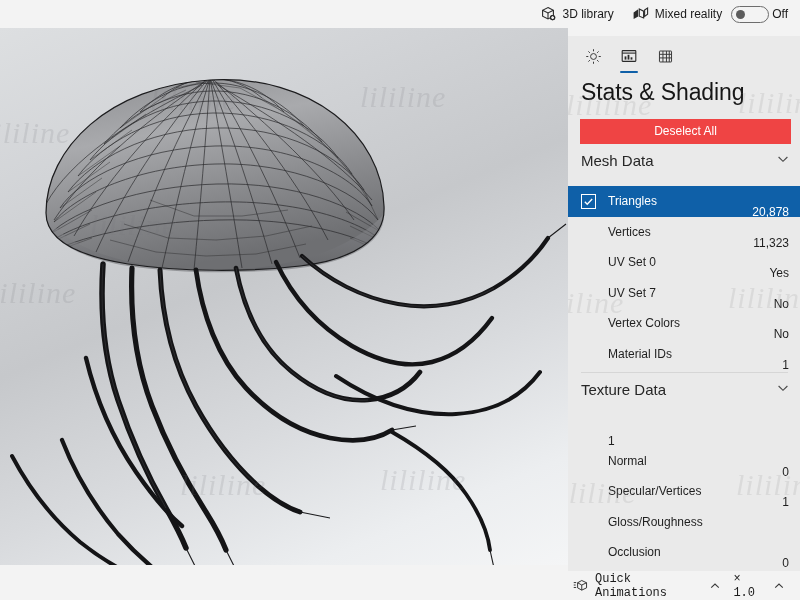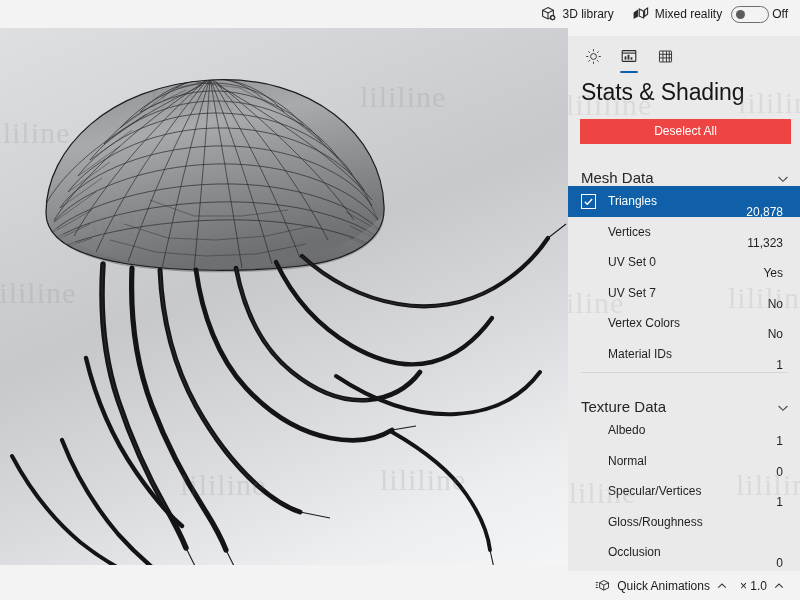--- a/index.html
+++ b/index.html
@@ -76,20 +76,21 @@
     left: 0; top: 28px;
     width: 568px; height: 537px;
     overflow: hidden;
     background: linear-gradient(157deg, #dddfe1 0%, #d2d4d7 22%, #c6c8cb 45%, #d8dadd 66%, #eceef0 86%, #f4f5f6 100%);
   }
   .viewport svg { display: block; width: 100%; height: 100%; }
 
   .wm {
     position: absolute;
     font-family: "Liberation Serif", serif;
+    font-style: italic;
     font-size: 30px;
     color: rgba(120,120,125,0.16);
     letter-spacing: 1px;
     white-space: nowrap;
     user-select: none;
     pointer-events: none;
   }
   .wm.sb { color: rgba(140,140,145,0.17); }
 
   .viewport-bottom {
@@ -152,41 +153,41 @@
     color: #ffffff;
     font-size: 12px;
     border: none;
     width: 211px;
     cursor: pointer;
     font-family: "Liberation Sans", sans-serif;
   }
 
   .section-header {
     display: flex;
-    align-items: flex-end;
+    align-items: flex-start;
     justify-content: space-between;
     height: 34px;
     margin: 8px 10px 0 13px;
     cursor: pointer;
     color: #262626;
   }
   .section-header .sh-label { font-size: 15px; }
   .section-header .chev { color: #4a4a4a; }
 
   .divider {
     height: 1px;
     background: #d6d6d6;
     margin: 3px 12px 0 13px;
   }
 
   .row {
     display: flex;
     align-items: center;
     height: 30.5px;
-    padding: 0 17px 0 12px;
+    padding: 0 11px 0 12px;
     font-size: 12px;
     color: #1f1f1f;
     cursor: default;
   }
   .row .cb {
     width: 17px; height: 17px;
     flex: 0 0 17px;
     margin-right: 11px;
     display: flex; align-items: center; justify-content: center;
   }
@@ -219,20 +220,21 @@
   }
   .bb-item {
     display: flex;
     align-items: center;
     gap: 6px;
     height: 24px;
     padding: 0 5px;
     font-size: 12px;
     color: #1b1b1b;
     cursor: pointer;
+    font-family: Liberation Mono, monospace;
   }
 </style>
 </head>
 <body>
 
 <div id="app">
 
   <div class="topbar">
     <div class="topbar-group">
 
@@ -478,21 +480,20 @@
       <span class="sh-label">Texture Data</span>
       <span class="icon chev">
         <svg width="14" height="14" viewBox="0 0 14 14" fill="none" stroke="#4a4a4a" stroke-width="1.15">
           <path d="M2.6 5 L7 9.3 L11.4 5"></path>
         </svg>
       </span>
     </div>
 
     <div class="row">
       <span class="cb"></span>
-      <span class="rlabel">Albedo</span>
       <span class="rvalue">1</span>
     </div>
     <div class="row">
       <span class="cb"></span>
       <span class="rlabel">Normal</span>
       <span class="rvalue">0</span>
     </div>
     <div class="row">
       <span class="cb"></span>
       <span class="rlabel">Specular/Vertices</span>

